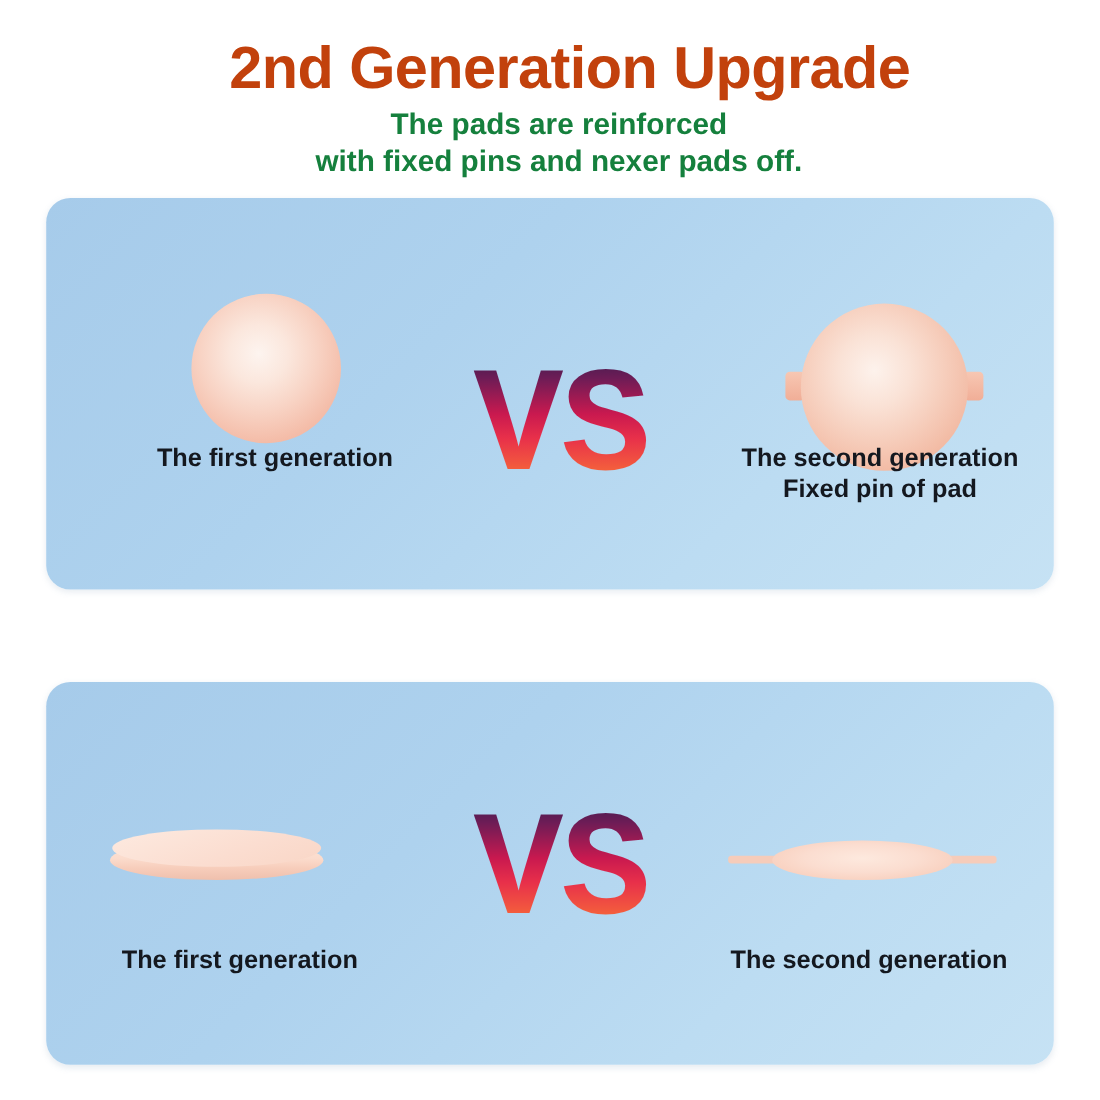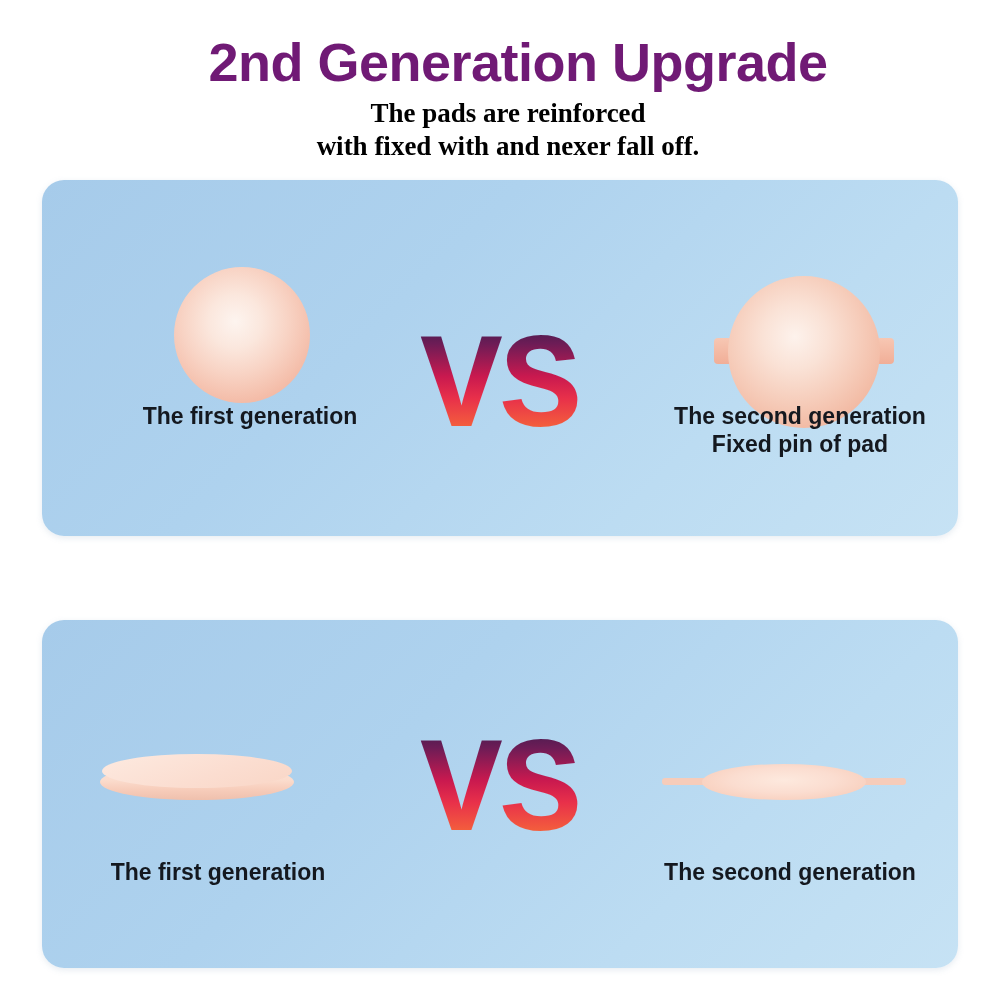--- a/index.html
+++ b/index.html
@@ -22,34 +22,34 @@
     left: 0;
     top: 0;
     width: 1000px;
     text-align: center;
   }
   .main-title {
     margin: 0;
     padding-top: 34px;
     font-size: 54px;
     font-weight: bold;
-    color: #701a75;
+    color: #c2410c;
     letter-spacing: -0.5px;
     line-height: 1.05;
     font-family: "Liberation Sans", sans-serif;
     padding-left: 36px;
   }
   .subtitle {
     margin: 0;
     padding-top: 6px;
     font-size: 27px;
     font-weight: bold;
-    color: #000000;
+    color: #15803d;
     line-height: 1.25;
-    font-family: Liberation Serif, serif;
+    font-family: Liberation Sans, sans-serif;
     padding-left: 16px;
   }
   .subtitle span { display: block; }
 
   
   .panel {
     position: absolute;
     left: 42px;
     width: 916px;
     border-radius: 22px;
@@ -57,20 +57,21 @@
     box-shadow: 0 2px 6px rgba(120,150,180,0.18);
     overflow: hidden;
   }
   #panel-comparison-pin  { top: 180px; height: 356px; }
   #panel-comparison-thickness { top: 620px; height: 348px; }
 
   .panel-inner {
     position: relative;
     width: 100%;
     height: 100%;
+    padding-left: 20px;
   }
 
   
   .vs-badge {
     position: absolute;
     top: 50%;
     left: 50%;
     transform: translate(-50%, -50%);
     font-family: Liberation Mono, monospace;
     font-weight: bold;
@@ -166,21 +167,21 @@
     border-radius: 50% / 50%;
   }
 </style>
 </head>
 <body>
 
 <div class="header">
   <h1 class="main-title">2nd Generation Upgrade</h1>
   <div class="subtitle">
     <span>The pads are reinforced</span>
-    <span>with fixed with and nexer fall off.</span>
+    <span>with fixed pins and nexer pads off.</span>
   </div>
 </div>
 
 <div class="panel" id="panel-comparison-pin">
   <div class="panel-inner">
 
     <div class="sphere sphere-soft" style="left:132px; top:272px; width:136px; height:136px; transform:translateY(-185px);"></div>
 
     <div class="caption" style="left:76px; top:222px; width:264px;">
       <span>The first generation</span>

